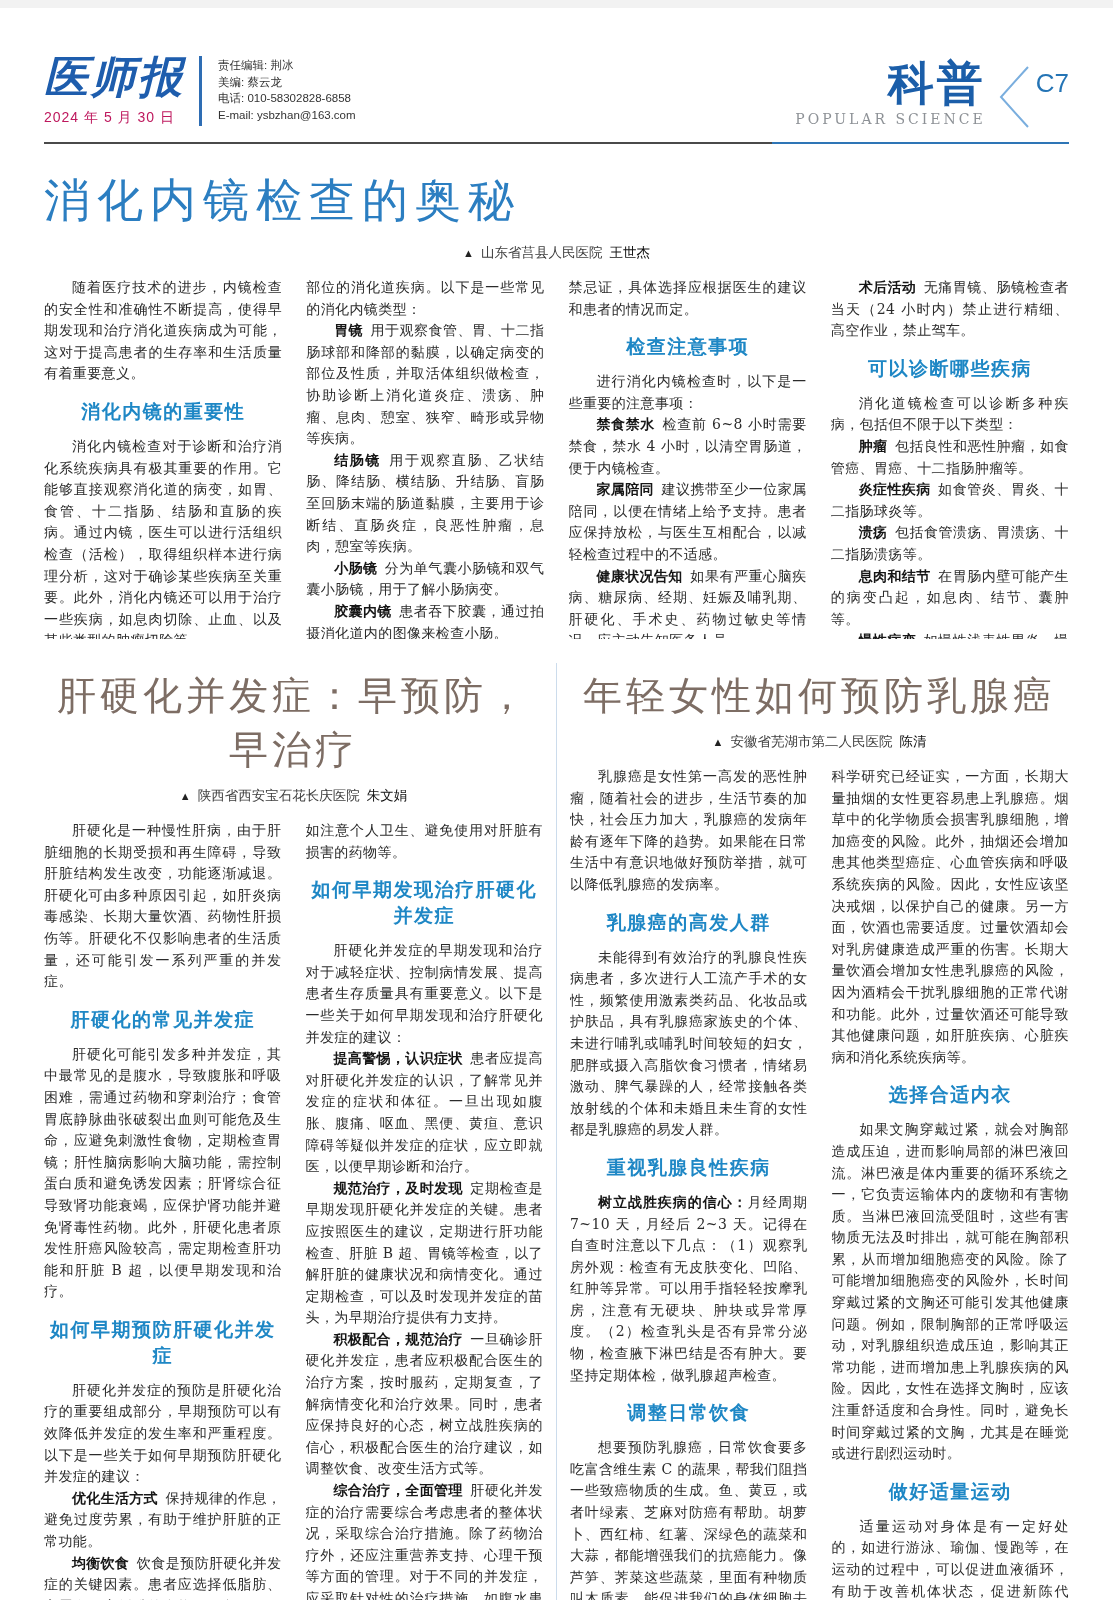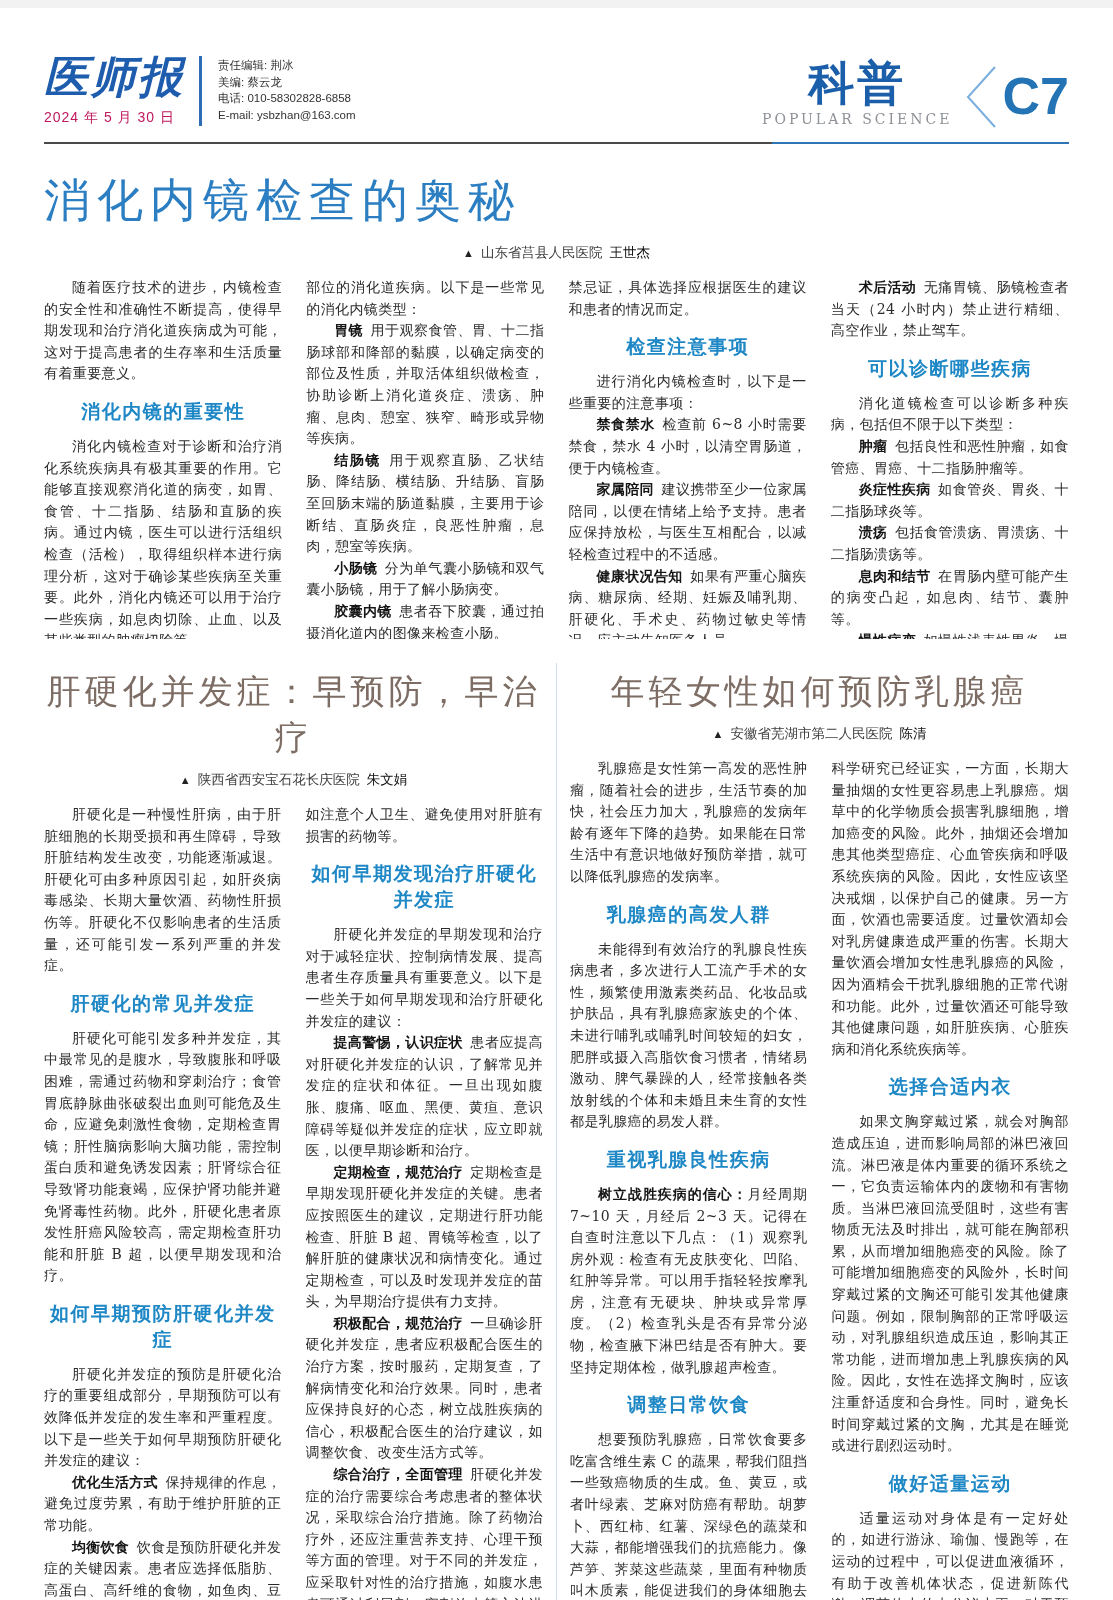--- a/index.html
+++ b/index.html
@@ -10,25 +10,25 @@
   }
   
   .header { display:flex; align-items:flex-start; }
   .logo {
     font-family:"DejaVu Serif","Liberation Serif",serif; font-weight:bold; font-style:italic;
     font-size:44px; line-height:1.05; color:#1e5dad; letter-spacing:3px;
   }
   .date { font-size:14px; color:#be185d; margin-top:9px; font-family:"Liberation Sans",sans-serif; letter-spacing:1px; }
   .vline { width:3px; background:#2e6db4; height:70px; margin:2px 16px 0 14px; }
   .editorial { font-size:11.5px; line-height:16.5px; color:#333; font-family:"Liberation Sans",sans-serif; padding-top:3px; }
-  .section-block { margin-left:auto; text-align:center; padding-top:6px; }
+  .section-block { margin-left:auto; text-align:right; padding-top:6px; }
   .section-cn { font-size:46px; font-weight:bold; color:#1b5ea9; font-family:"Liberation Sans",sans-serif; line-height:1; letter-spacing:3px; }
   .section-en { font-size:14px; color:#8d9196; letter-spacing:3px; font-family:"DejaVu Serif",serif; margin-top:5px; }
   .chevron { margin:10px 2px 0 10px; }
-  .page-no { font-size:52px; font-weight:bold; color:#2474b5; font-family:"Liberation Sans",sans-serif; line-height:1; padding-top:16px; margin-left:2px;text-align:center; }
+  .page-no { font-size:26px; font-weight:normal; color:#2474b5; font-family:"Liberation Sans",sans-serif; line-height:1; padding-top:16px; margin-left:2px;text-align:center; }
   .header-rule {
     height:2px; margin-top:8px;
     background:linear-gradient(to right,#4a4a4a 0,#4a4a4a 71%,#2e75b6 71%,#2e75b6 100%);
   }
   
   .main-title {
     text-align:left; color:#2b7ec1; font-family:"Liberation Sans",sans-serif;
     font-size:46px; font-weight:500; letter-spacing:7px; margin:26px 0 12px;
   }
   .byline { text-align:center; font-size:13.5px; color:#3d3d3d; font-family:"Liberation Sans",sans-serif; }
@@ -43,21 +43,21 @@
   .para .lead { font-family:"Liberation Sans",sans-serif; font-weight:bold; color:#161616; letter-spacing:0.2px; }
   .sub-head {
     font-family:"Liberation Sans",sans-serif; font-weight:bold; font-size:19px; color:#1e87c5;
     text-align:center; margin:14px 0 11px; letter-spacing:1.5px;
   }
   
   .bottom { display:flex; margin-top:18px; }
   .half { flex:1; min-width:0; }
   .mid-rule { width:1px; background:#ccdcec; margin:6px 13px 0; }
   .half-title {
-    text-align:center; font-family:"Liberation Sans",sans-serif; font-size:34px; font-weight:500;
+    text-align:center; font-family:"Liberation Sans",sans-serif; font-size:39px; font-weight:500;
     color:#7d6d64; letter-spacing:4px; margin:12px 0 10px;
   }
 </style>
 </head>
 <body>
 
 <div class="page">
 
   <div class="header">
     <div>
@@ -137,21 +137,21 @@
             <h3 class="sub-head">如何早期预防肝硬化并发症</h3>
             <p class="para">肝硬化并发症的预防是肝硬化治疗的重要组成部分，早期预防可以有效降低并发症的发生率和严重程度。以下是一些关于如何早期预防肝硬化并发症的建议：</p>
             <p class="para"><b class="lead">优化生活方式</b> 保持规律的作息，避免过度劳累，有助于维护肝脏的正常功能。</p>
             <p class="para"><b class="lead">均衡饮食</b> 饮食是预防肝硬化并发症的关键因素。患者应选择低脂肪、高蛋白、高纤维的食物，如鱼肉、豆腐、蔬菜、水果等。</p>
           </div>
           <div class="col">
             <p class="para noindent">如注意个人卫生、避免使用对肝脏有损害的药物等。</p>
             <h3 class="sub-head">如何早期发现治疗肝硬化并发症</h3>
             <p class="para">肝硬化并发症的早期发现和治疗对于减轻症状、控制病情发展、提高患者生存质量具有重要意义。以下是一些关于如何早期发现和治疗肝硬化并发症的建议：</p>
             <p class="para"><b class="lead">提高警惕，认识症状</b> 患者应提高对肝硬化并发症的认识，了解常见并发症的症状和体征。一旦出现如腹胀、腹痛、呕血、黑便、黄疸、意识障碍等疑似并发症的症状，应立即就医，以便早期诊断和治疗。</p>
-            <p class="para"><b class="lead">定期检查，规范治疗</b> 定期检查是早期发现肝硬化并发症的关键。患者应按照医生的建议，定期进行肝功能检查、肝脏 B 超、胃镜等检查，以了解肝脏的健康状况和病情变化。通过定期检查，可以及时发现并发症的苗头，为早期治疗提供有力支持。</p>
+            <p class="para"><b class="lead">规范治疗，及时发现</b> 定期检查是早期发现肝硬化并发症的关键。患者应按照医生的建议，定期进行肝功能检查、肝脏 B 超、胃镜等检查，以了解肝脏的健康状况和病情变化。通过定期检查，可以及时发现并发症的苗头，为早期治疗提供有力支持。</p>
             <p class="para"><b class="lead">积极配合，规范治疗</b> 一旦确诊肝硬化并发症，患者应积极配合医生的治疗方案，按时服药，定期复查，了解病情变化和治疗效果。同时，患者应保持良好的心态，树立战胜疾病的信心，积极配合医生的治疗建议，如调整饮食、改变生活方式等。</p>
             <p class="para"><b class="lead">综合治疗，全面管理</b> 肝硬化并发症的治疗需要综合考虑患者的整体状况，采取综合治疗措施。除了药物治疗外，还应注重营养支持、心理干预等方面的管理。对于不同的并发症，应采取针对性的治疗措施，如腹水患者可通过利尿剂、穿刺放水等方法进行治疗；食管胃底静脉曲张破裂出血患者可采取内镜治疗、手术治疗等方法。</p>
           </div>
         </div>
     </section>
     <div class="mid-rule"></div>
     <section class="half">
       <h2 class="half-title">年轻女性如何预防乳腺癌</h2>
       <div class="byline">
         <span class="tri">▲</span><span>安徽省芜湖市第二人民医院</span><span class="author">陈清</span>

